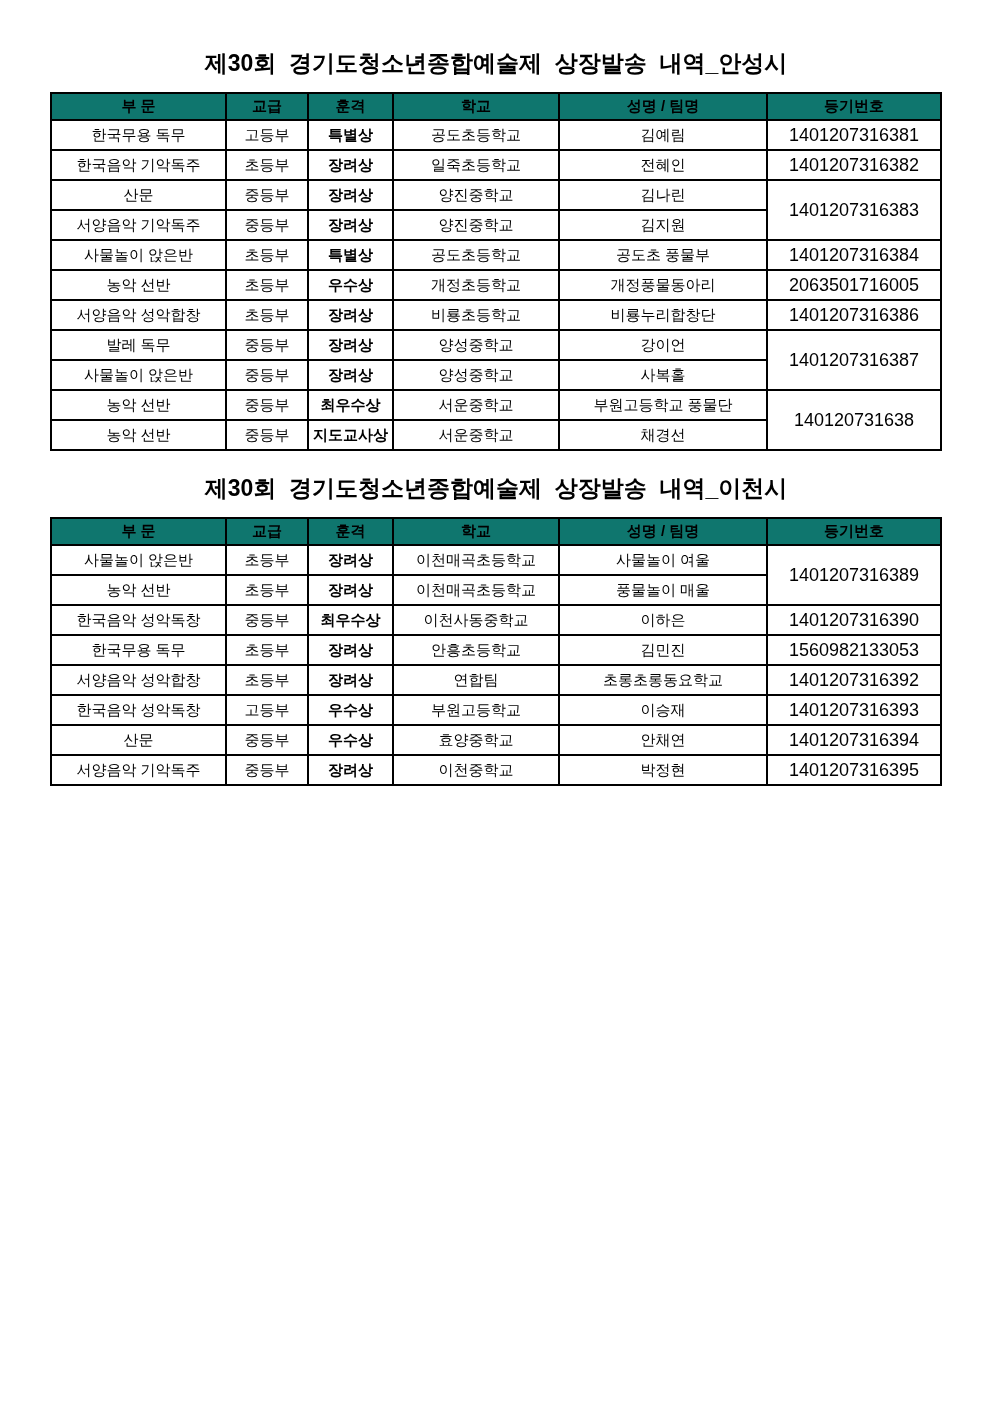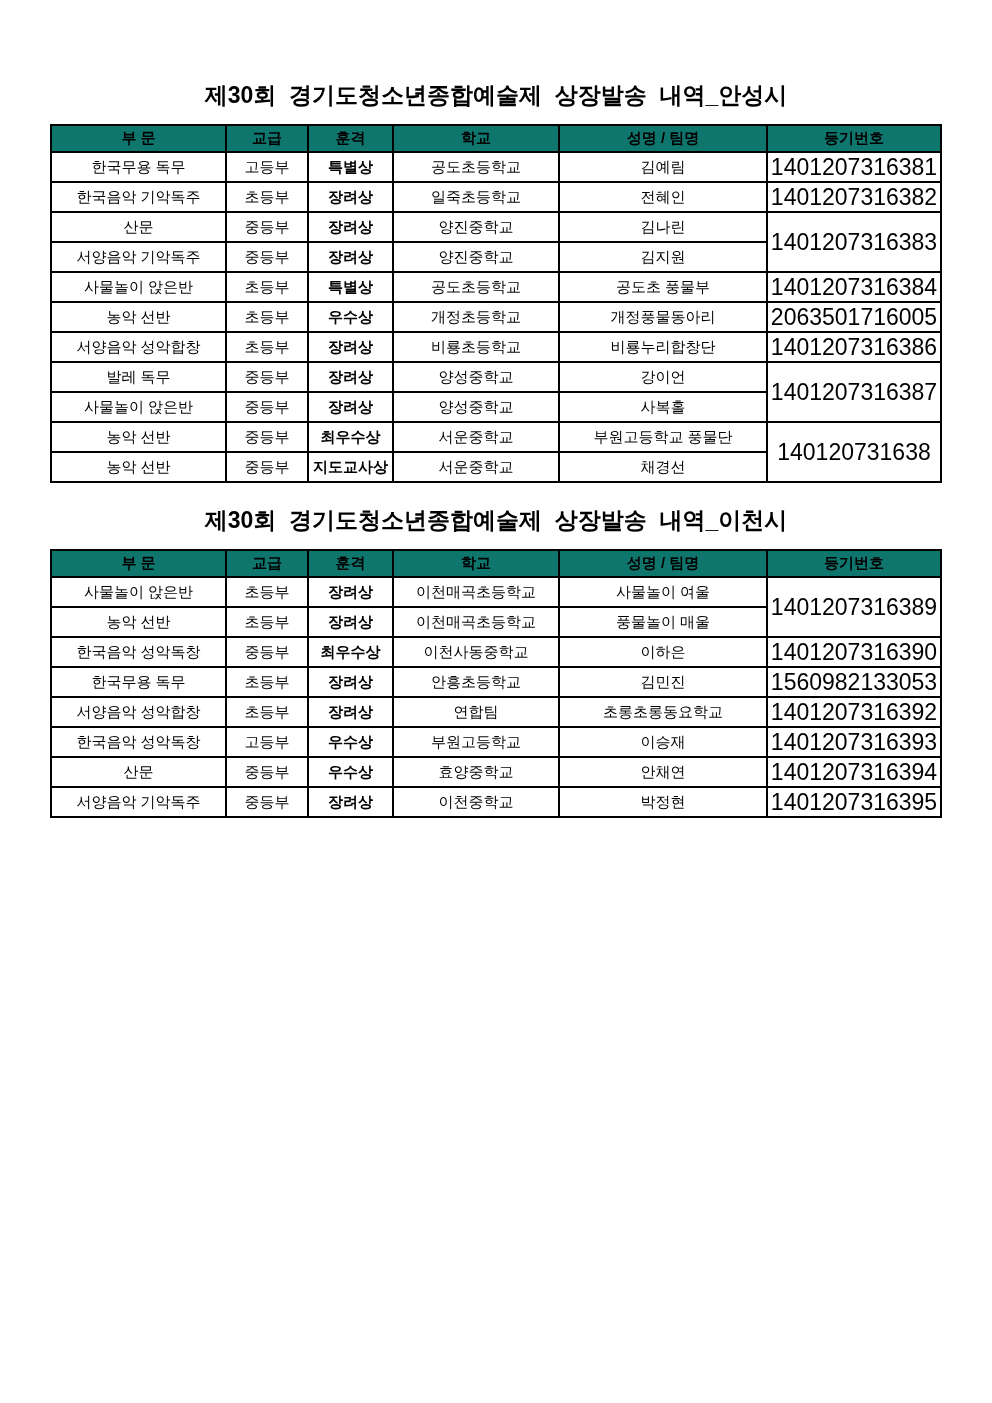--- a/index.html
+++ b/index.html
@@ -1,21 +1,21 @@
 <!DOCTYPE html>
 <html><head>
 <meta charset="utf-8">
 <style>
   html, body { margin: 0; padding: 0; background: #ffffff; }
   .page {
     width: 992px;
     height: 1403px;
     background: #ffffff;
     box-sizing: border-box;
-    padding-top: 80px;
+    padding-top: 48px;
     font-family: "Liberation Sans", "DejaVu Sans", sans-serif;
     color: #000000;
     overflow: hidden;
   }
   .doc-title {
     text-align: center;
     font-size: 23px;
     font-weight: bold;
     margin: 0 0 13px 0;
     white-space: pre;
@@ -37,21 +37,21 @@
     overflow: hidden;
     white-space: nowrap;
   }
   .award-table th {
     background: #0f766e;
     height: 25px;
     font-weight: bold;
   }
   .award-table td { height: 28px; background: #ffffff; }
   .award-table td.award { font-weight: bold; font-family: Liberation Mono, monospace; }
-  .award-table td.reg { font-size: 23px; margin-left: 43px; }
+  .award-table td.reg { font-size: 18px; margin-left: 43px; }
 </style>
 </head>
 <body>
 
 <div class="page">
 
   <h1 class="doc-title">제30회  경기도청소년종합예술제  상장발송  내역_안성시</h1>
 
   <table class="award-table">
     <colgroup>

